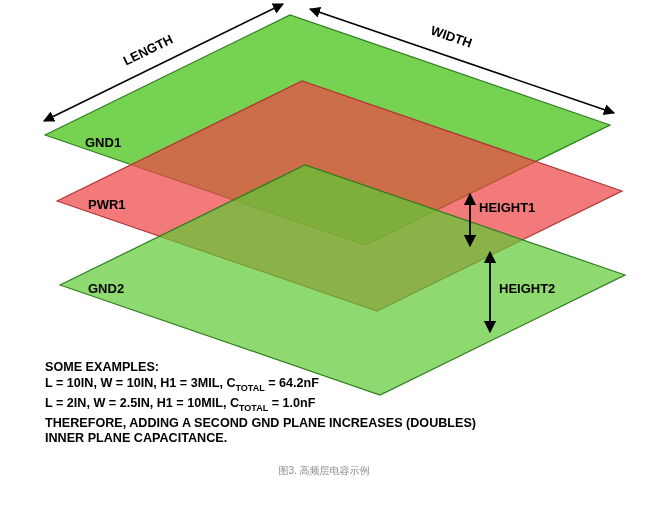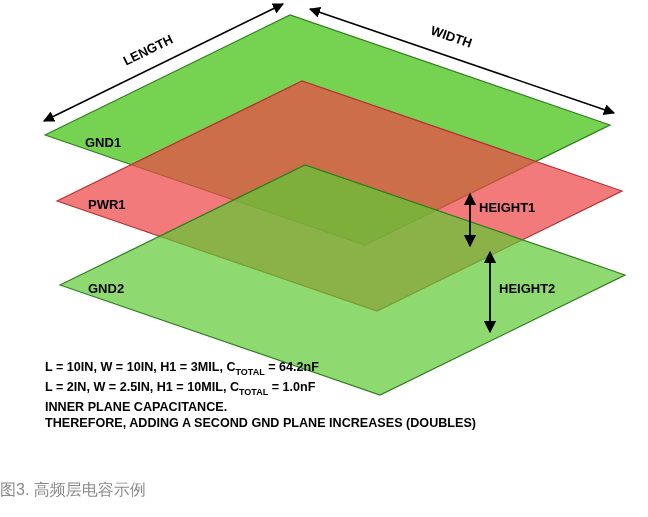--- a/index.html
+++ b/index.html
@@ -13,22 +13,22 @@
     font-family:"Liberation Sans", sans-serif;
     font-weight:bold; fill:#000; font-size:13px;
   }
   .examples {
     position:absolute; left:45px; top:360px;
     font-weight:bold; font-size:12.6px; line-height:15.5px; color:#000;
     white-space:nowrap;
   }
   .examples sub { font-size:9px; }
   .caption {
-    position:absolute; left:0; right:0; top:480px; text-align:left;
-    font-size:16px; color:#8a8a8a;
+    position:absolute; left:0; right:0; top:464px; text-align:center;
+    font-size:10px; color:#8a8a8a;
   }
   .watermark { position:absolute; left:6px; top:456px; opacity:.6; line-height:14px; }
   .wm1 { font-size:13px; color:#7bae5e; }
   .wm2 { font-size:11.5px; font-weight:bold; font-style:italic; color:#3fae2a; }
 </style>
 </head>
 <body>
 
 <div class="stage">
 
@@ -59,24 +59,25 @@
 
     <line x1="490" y1="252" x2="490" y2="332" stroke="#000" stroke-width="1.8" marker-start="url(#ah-start)" marker-end="url(#ah-end)"></line>
     <text x="499" y="293" font-size="12.5">HEIGHT2</text>
 
     <text x="85" y="147">GND1</text>
     <text x="88" y="209">PWR1</text>
     <text x="88" y="293">GND2</text>
   </svg>
 
   <div class="examples">
+    <div>SOME EXAMPLES:</div>
     <div><span>L = 10IN, W = 10IN, H1 = 3MIL, C</span><sub>TOTAL</sub><span> = 64.2nF</span></div>
     <div><span>L = 2IN, W = 2.5IN, H1 = 10MIL, C</span><sub>TOTAL</sub><span> = 1.0nF</span></div>
+    <div>THEREFORE, ADDING A SECOND GND PLANE INCREASES (DOUBLES)</div>
     <div>INNER PLANE CAPACITANCE.</div>
-    <div>THEREFORE, ADDING A SECOND GND PLANE INCREASES (DOUBLES)</div>
   </div>
 
   <div class="watermark">
   </div>
 
   <div class="caption">图3. 高频层电容示例</div>
 
 </div>
 
 </body></html>

